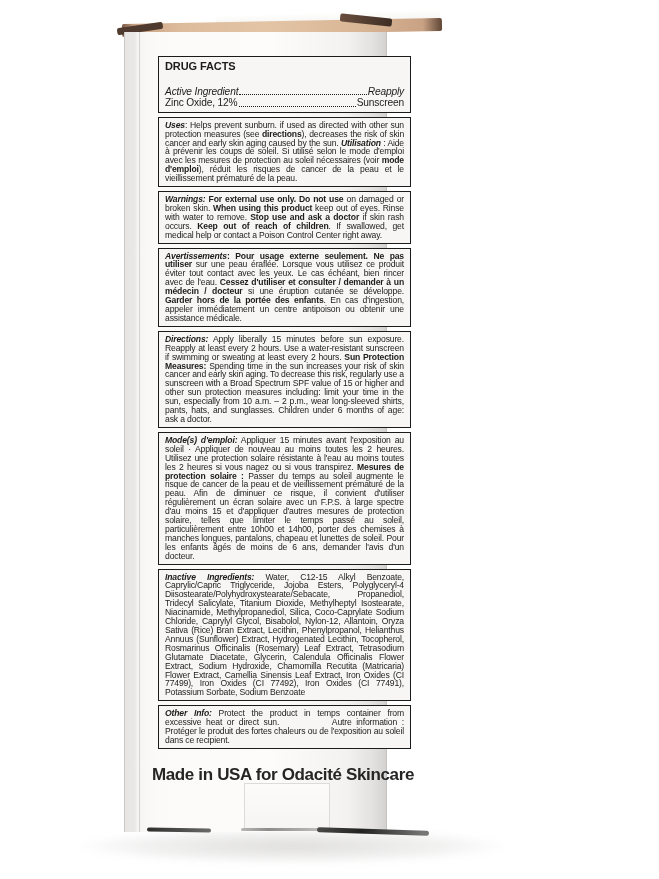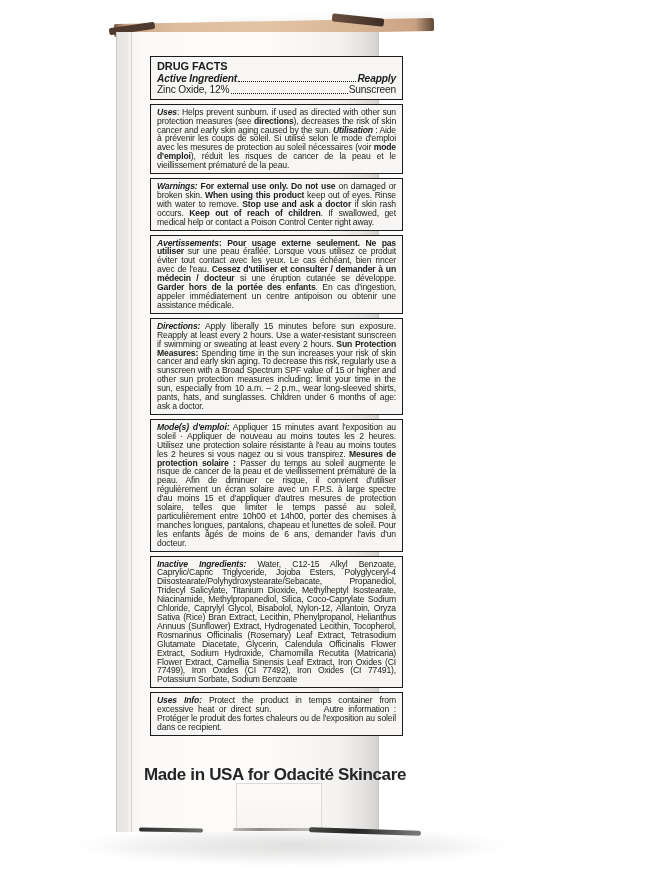--- a/index.html
+++ b/index.html
@@ -3,21 +3,21 @@
 <meta charset="utf-8">
 <style>
   html,body{margin:0;padding:0;}
   body{
     width:659px;height:879px;background:#ffffff;overflow:hidden;position:relative;
     font-family:"Liberation Sans",sans-serif;
   }
   .scene{position:absolute;inset:0;background:#ffffff;}
 
   
-  .box{position:absolute;left:116px;top:8px;width:263px;height:824px;}
+  .box{position:absolute;left:124px;top:8px;width:263px;height:824px;}
 
   .box-top-face{
     position:absolute;top:2px;left:92px;width:224px;height:16px;
     background:linear-gradient(180deg,#fefefd,#efeeec);
     transform:rotate(-1.6deg);transform-origin:right center;
   }
   .kraft-edge{
     position:absolute;top:13px;left:-2px;width:320px;height:13px;
     background:linear-gradient(90deg,#7a5b47 0%,#c9a283 4%,#dcbb9c 18%,#e3c5a6 45%,#d8b595 75%,#c9a284 94%,#5f4636 100%);
     transform:rotate(-1.1deg);border-radius:2px;
@@ -46,21 +46,21 @@
     display:flex;flex-direction:column;gap:4px;
   }
   .panel{
     border:1.5px solid #1b1b1b;background:#f7f6f4;
     padding:3px 6px;box-sizing:border-box;
     font-size:8.6px;line-height:8.9px;letter-spacing:-0.15px;
     color:#1c1c1c;text-align:justify;
   }
   .df-title{font-size:11px;font-weight:bold;line-height:12.5px;letter-spacing:-0.1px;text-align:left;}
   .leader-row{display:flex;align-items:flex-end;font-size:10.2px;line-height:11.6px;text-align:left;}
-  .leader-row.emph{font-weight:bold;font-style:italic;}
+  .leader-row.emph{font-weight:normal;font-style:italic;margin-top:13px;}
   .dots{flex:1;margin:0 1px 2px;border-bottom:1.6px dotted #1b1b1b;}
 
   .made-in{
     position:absolute;left:18px;width:280px;top:733px;
     text-align:center;font-size:17px;font-weight:bold;
     letter-spacing:-0.35px;color:#252525;white-space:nowrap;
   }
 
   
   .tuck-flap{
@@ -117,21 +117,21 @@
             <span>Sunscreen</span>
           </div>
         </section>
 
         <section class="panel"><span style="font-weight: bold; font-style: italic;">Uses</span><span>: Helps prevent sunburn. if used as directed with other sun protection measures (see </span><span style="font-weight: bold;">directions</span><span>), decreases the risk of skin cancer and early skin aging caused by the sun. </span><span style="font-weight: bold; font-style: italic;">Utilisation</span><span> : Aide à prévenir les coups de soleil. Si utilisé selon le mode d'emploi avec les mesures de protection au soleil nécessaires (voir </span><span style="font-weight: bold;">mode d'emploi</span><span>), réduit les risques de cancer de la peau et le vieillissement prématuré de la peau.</span></section>
         <section class="panel"><span style="font-weight: bold; font-style: italic;">Warnings:</span><span style="font-weight: bold;"> </span><span style="font-weight: bold;">For external use only. Do not use</span><span> on damaged or broken skin. </span><span style="font-weight: bold;">When using this product</span><span> keep out of eyes. Rinse with water to remove. </span><span style="font-weight: bold;">Stop use and ask a doctor</span><span> if skin rash occurs. </span><span style="font-weight: bold;">Keep out of reach of children</span><span>. If swallowed, get medical help or contact a Poison Control Center right away.</span></section>
         <section class="panel"><span style="font-weight: bold; font-style: italic;">Avertissements</span><span style="font-weight: bold;">: </span><span style="font-weight: bold;">Pour usage externe seulement. Ne pas utiliser</span><span> sur une peau éraflée. Lorsque vous utilisez ce produit éviter tout contact avec les yeux. Le cas échéant, bien rincer avec de l'eau. </span><span style="font-weight: bold;">Cessez d'utiliser et consulter / demander à un médecin / docteur</span><span> si une éruption cutanée se développe. </span><span style="font-weight: bold;">Garder hors de la portée des enfants</span><span>. En cas d'ingestion, appeler immédiatement un centre antipoison ou obtenir une assistance médicale.</span></section>
         <section class="panel"><span style="font-weight: bold; font-style: italic;">Directions:</span><span> Apply liberally 15 minutes before sun exposure. Reapply at least every 2 hours. Use a water-resistant sunscreen if swimming or sweating at least every 2 hours. </span><span style="font-weight: bold;">Sun Protection Measures:</span><span> Spending time in the sun increases your risk of skin cancer and early skin aging. To decrease this risk, regularly use a sunscreen with a Broad Spectrum SPF value of 15 or higher and other sun protection measures including: limit your time in the sun, especially from 10 a.m. – 2 p.m., wear long-sleeved shirts, pants, hats, and sunglasses. Children under 6 months of age: ask a doctor.</span></section>
         <section class="panel"><span style="font-weight: bold; font-style: italic;">Mode(s) d'emploi:</span><span> Appliquer 15 minutes avant l'exposition au soleil · Appliquer de nouveau au moins toutes les 2 heures. Utilisez une protection solaire résistante à l'eau au moins toutes les 2 heures si vous nagez ou si vous transpirez. </span><span style="font-weight: bold;">Mesures de protection solaire :</span><span> Passer du temps au soleil augmente le risque de cancer de la peau et de vieillissement prématuré de la peau. Afin de diminuer ce risque, il convient d'utiliser régulièrement un écran solaire avec un F.P.S. à large spectre d'au moins 15 et d'appliquer d'autres mesures de protection solaire, telles que limiter le temps passé au soleil, particulièrement entre 10h00 et 14h00, porter des chemises à manches longues, pantalons, chapeau et lunettes de soleil. Pour les enfants âgés de moins de 6 ans, demander l'avis d'un docteur.</span></section>
         <section class="panel"><span style="font-weight: bold; font-style: italic;">Inactive Ingredients:</span><span> Water, C12-15 Alkyl Benzoate, Caprylic/Capric Triglyceride, Jojoba Esters, Polyglyceryl-4 Diisostearate/Polyhydroxystearate/Sebacate, Propanediol, Tridecyl Salicylate, Titanium Dioxide, Methylheptyl Isostearate, Niacinamide, Methylpropanediol, Silica, Coco-Caprylate Sodium Chloride, Caprylyl Glycol, Bisabolol, Nylon-12, Allantoin, Oryza Sativa (Rice) Bran Extract, Lecithin, Phenylpropanol, Helianthus Annuus (Sunflower) Extract, Hydrogenated Lecithin, Tocopherol, Rosmarinus Officinalis (Rosemary) Leaf Extract, Tetrasodium Glutamate Diacetate, Glycerin, Calendula Officinalis Flower Extract, Sodium Hydroxide, Chamomilla Recutita (Matricaria) Flower Extract, Camellia Sinensis Leaf Extract, Iron Oxides (CI 77499), Iron Oxides (CI 77492), Iron Oxides (CI 77491), Potassium Sorbate, Sodium Benzoate</span></section>
-        <section class="panel"><span style="font-weight: bold; font-style: italic;">Uses Info:</span><span> Protect the product in temps container from excessive heat or direct sun. </span><span style="font-weight: normal; margin-left: 48px;">Autre information :</span><span> Protéger le produit des fortes chaleurs ou de l'exposition au soleil dans ce recipient.</span></section>
+        <section class="panel"><span style="font-weight: bold; font-style: italic;">Other Info:</span><span> Protect the product in temps container from excessive heat or direct sun. </span><span style="font-weight: normal; margin-left: 48px;">Autre information :</span><span> Protéger le produit des fortes chaleurs ou de l'exposition au soleil dans ce recipient.</span></section>
 
       </div>
 
       <div class="made-in">Made in USA for Odacité Skincare</div>
 
       <div class="tuck-flap"></div>
       <div class="flap-shadow"></div>
       <div class="bottom-edge-left"></div>
       <div class="bottom-edge-right"></div>
 

